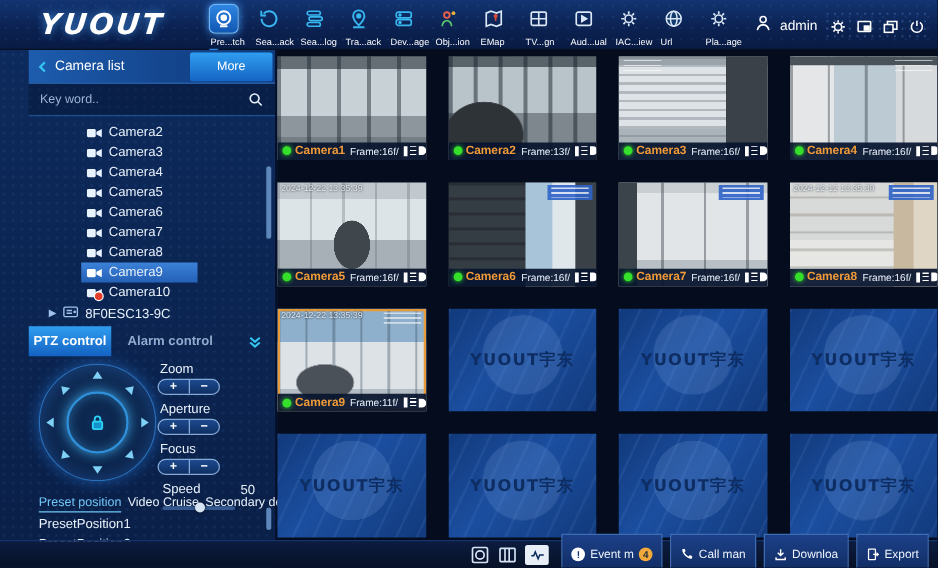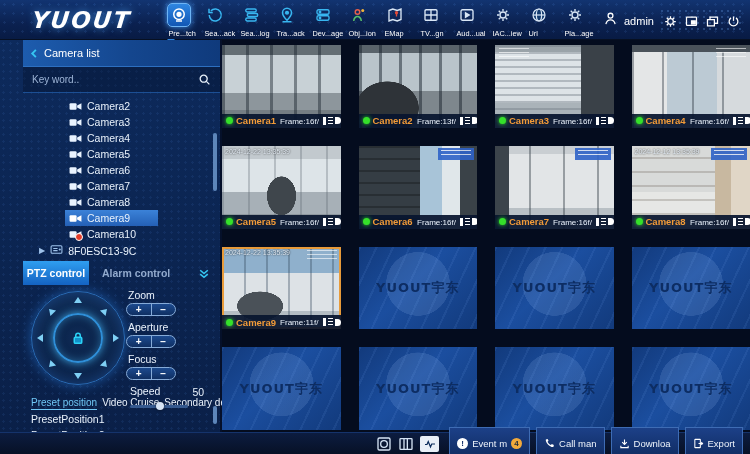--- a/index.html
+++ b/index.html
@@ -325,20 +325,21 @@
       </svg>
   </div>
 </div>
 
 <div class="sidebar">
   <div class="side-header">
     <svg style="margin-left:6px" width="11" height="11" viewBox="0 0 24 24" fill="none" stroke="#35c5f1" stroke-width="4">
         <path d="M15 4l-8 8 8 8"></path>
       </svg>
     <span class="side-title">Camera list</span>
+    <div class="more-btn">More</div>
   </div>
 
   <div class="search-row">
     <input class="search-input" placeholder="Key word.." style="">
     <svg width="13" height="13" viewBox="0 0 24 24" fill="none" stroke="#e8f1fb" stroke-width="2.4">
         <circle cx="10.5" cy="10.5" r="6.5"></circle>
         <path d="M15.5 15.5L21 21"></path>
       </svg>
   </div>
 

